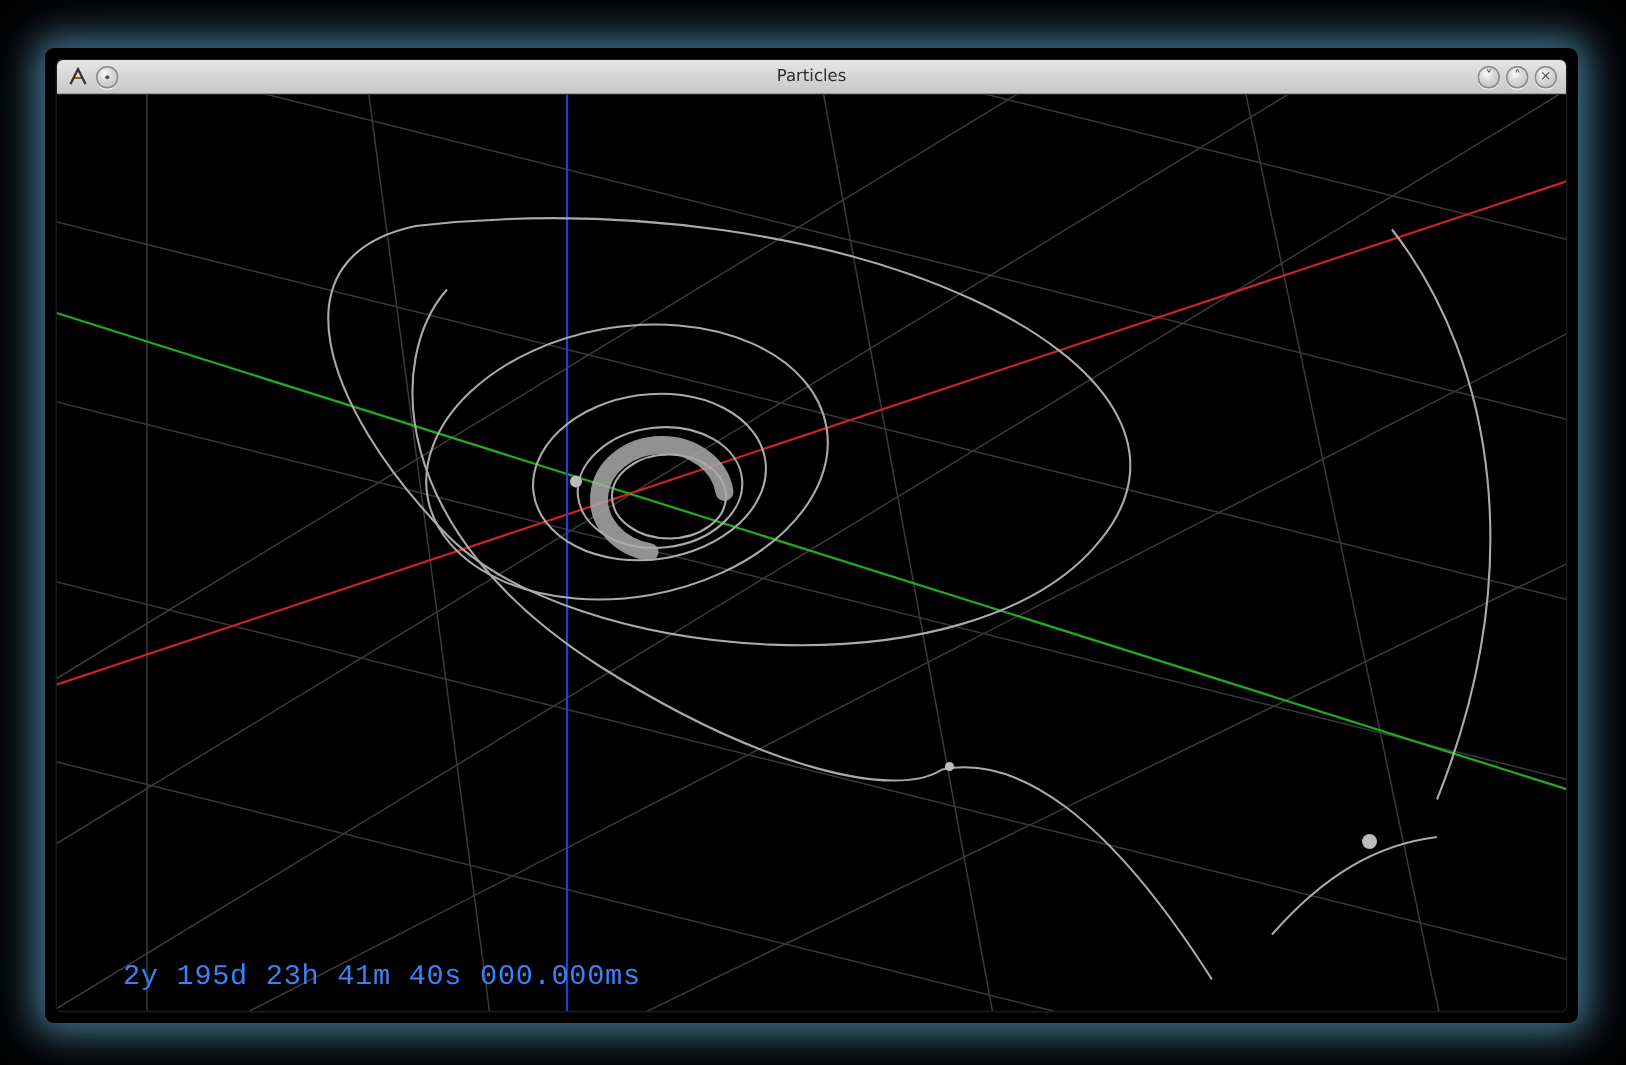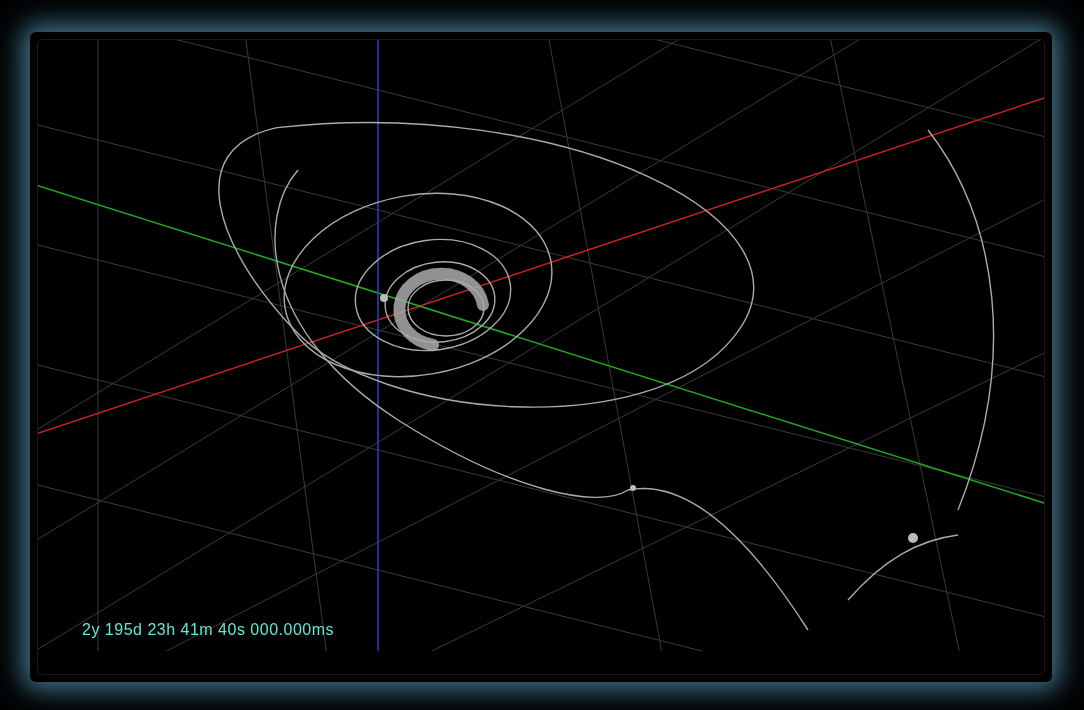--- a/index.html
+++ b/index.html
@@ -118,34 +118,63 @@
   .viewport svg {
     position: absolute;
     inset: 0;
     display: block;
   }
 
   .timestamp {
     position: absolute;
     left: 44px;
     bottom: 12px;
-    font-family: Liberation Sans, sans-serif;
-    font-size: 16px;
-    color: #5eead4;
+    font-family: Liberation Mono, monospace;
+    font-size: 19px;
+    color: #3b82f6;
     letter-spacing: 0.5px;
   }
 </style>
 </head>
 <body>
 
 <div class="desktop">
   <div class="glow"></div>
 
   <div class="window">
 
+    <div class="titlebar">
+      <div class="left-controls">
+        <div class="tb-icon">
+          <svg width="14" height="14" viewBox="0 0 14 14">
+            <path d="M2 12 L7 2 L12 12 M4.5 8 H9.5" stroke="#8a5a2a" stroke-width="1.2" fill="none"></path>
+            <path d="M2 12 L7 2 L12 12" stroke="#333" stroke-width="1.4" fill="none"></path>
+          </svg>
+        </div>
+        <div class="tb-btn">
+          <svg width="9" height="9" viewBox="0 0 9 9">
+              <circle cx="4.5" cy="4.5" r="1.4" fill="#555"></circle>
+            </svg>
+        </div>
+      </div>
+
+      <div class="title-text">Particles</div>
+
+      <div class="right-controls">
+        <div class="tb-btn">
+          <span>˅</span>
+        </div>
+        <div class="tb-btn">
+          <span>˄</span>
+        </div>
+        <div class="tb-btn">
+          <span>×</span>
+        </div>
+      </div>
+    </div>
 
     <div class="viewport">
       <svg viewBox="0 0 1006 611">
 
         <g id="grid" stroke-width="1" fill="none" stroke="#3a3a3a">
 
           <line x1="-100" y1="670" x2="1100" y2="-60"></line>
           <line x1="-100" y1="560" x2="1100" y2="-170"></line>
           <line x1="-100" y1="450" x2="1100" y2="-280"></line>
           <line x1="-200" y1="780" x2="1200" y2="60"></line>

